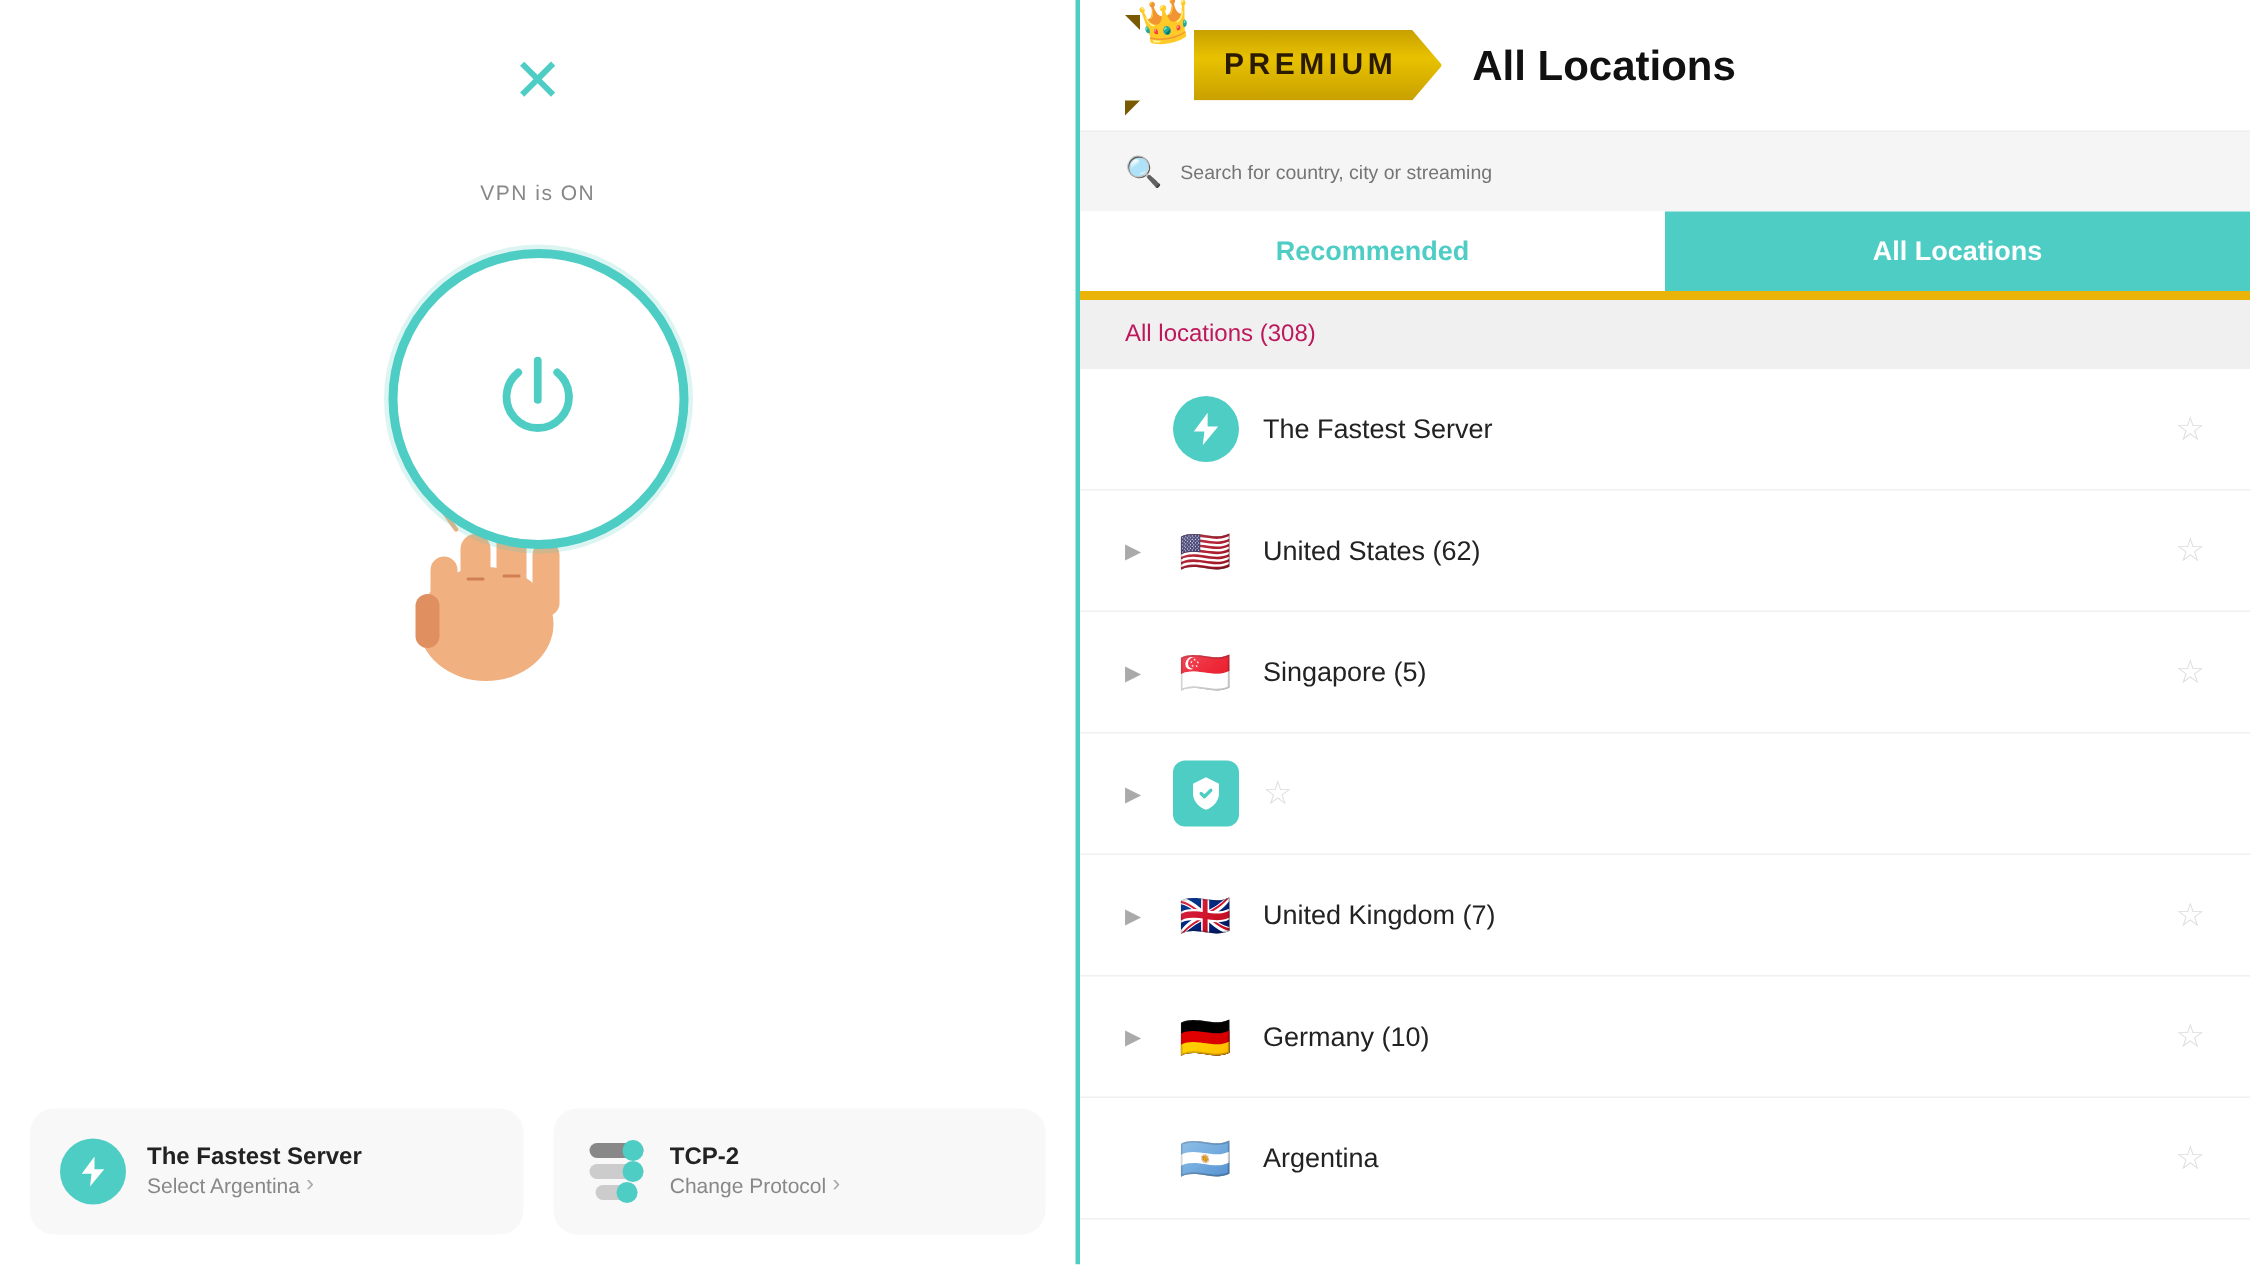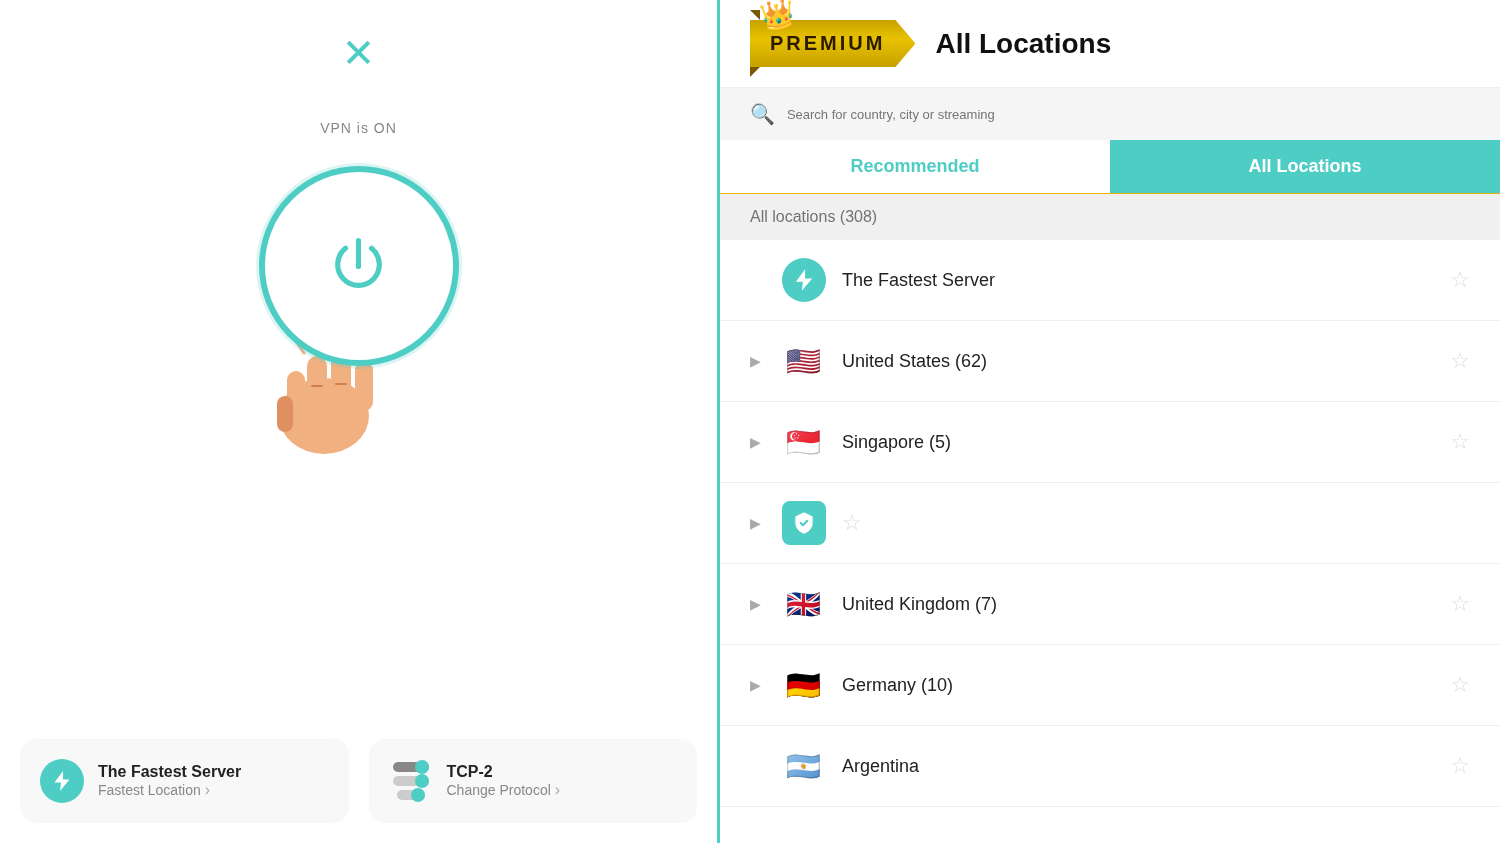--- a/index.html
+++ b/index.html
@@ -216,21 +216,21 @@
       background: transparent;
       font-size: 13px;
       color: #aaa;
       outline: none;
       flex: 1;
     }
 
     
     .tabs {
       display: flex;
-      border-bottom: 1px solid #eab308;
+      border-bottom: 6px solid #eab308;
     }
 
     .tab {
       flex: 1;
       padding: 16px;
       text-align: center;
       font-size: 18px;
       font-weight: 600;
       cursor: pointer;
     }
@@ -243,21 +243,21 @@
     .tab-all {
       background: #4ecdc4;
       color: #fff;
     }
 
     
     .location-list-header {
       padding: 14px 30px;
       background: #f0f0f0;
       font-size: 16px;
-      color: #737373;
+      color: #be185d;
       font-weight: 500;
     }
 
     .location-list {
       flex: 1;
       overflow-y: auto;
     }
 
     .location-item {
       display: flex;
@@ -338,20 +338,21 @@
       position: relative;
       display: flex;
       align-items: center;
     }
 
     .ribbon-main {
       background: linear-gradient(180deg, #c8a000 0%, #e8c200 40%, #c8a000 100%);
       padding: 12px 30px 12px 20px;
       clip-path: polygon(0 0, calc(100% - 20px) 0, 100% 50%, calc(100% - 20px) 100%, 0 100%);
       position: relative;
+      margin-left: 46px;
     }
 
     .ribbon-text {
       font-size: 20px;
       font-weight: 900;
       letter-spacing: 3px;
       color: #2a1a00;
     }
 
     .ribbon-fold {
@@ -429,21 +430,21 @@
   <div class="bottom-cards">
     <div class="card">
       <div class="card-icon">
         <svg viewBox="0 0 24 24">
           <path d="M13 2L4.5 13.5H11L10 22L19.5 10.5H13L13 2Z"></path>
         </svg>
       </div>
       <div class="card-text">
         <span class="card-title">The Fastest Server</span>
         <span class="card-subtitle">
-          <span>Fastest Location</span>
+          <span>Select Argentina</span>
           <span class="arrow">›</span>
         </span>
       </div>
     </div>
 
     <div class="card">
       <div class="protocol-icon">
         <div class="toggle-bar"></div>
         <div class="toggle-bar" style="background:#ccc;"></div>
         <div class="toggle-bar" style="background:#ccc; width:28px;"></div>

